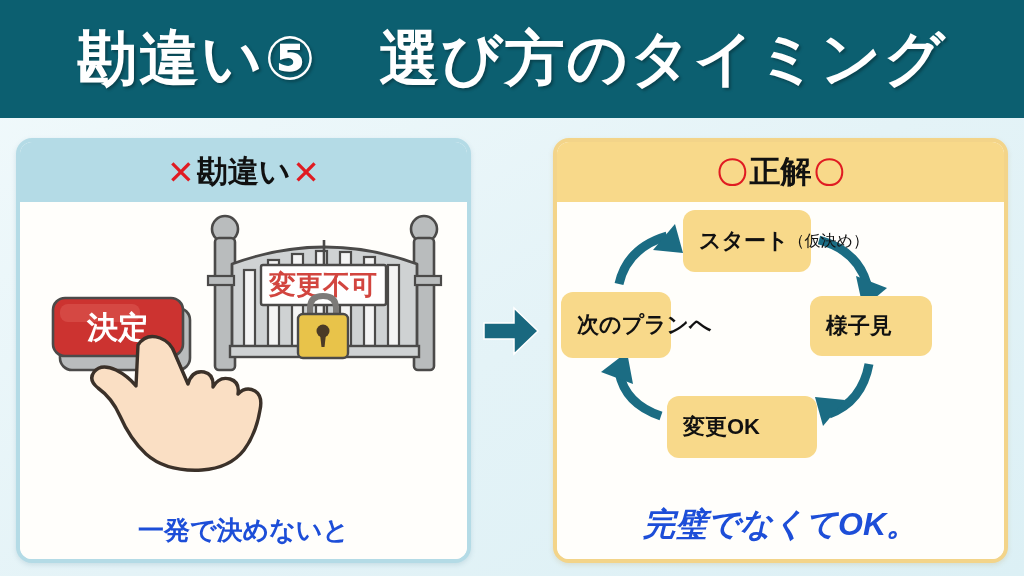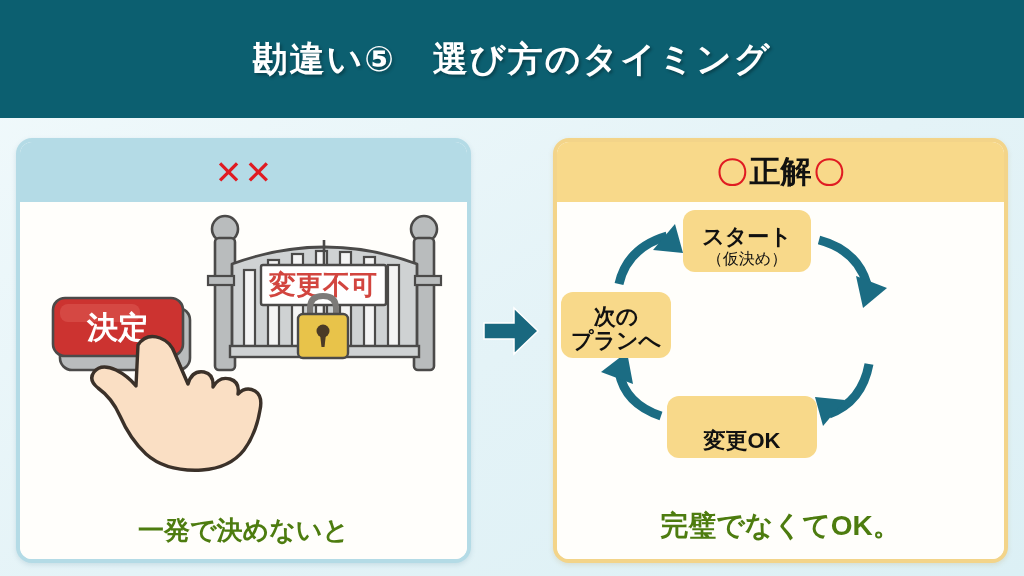--- a/index.html
+++ b/index.html
@@ -27,21 +27,21 @@
     width: 1024px;
     height: 118px;
     background: #0c5f70;
     display: flex;
     align-items: center;
     justify-content: center;
     box-sizing: border-box;
   }
   .header-title {
     color: #ffffff;
-    font-size: 35px;
+    font-size: 60px;
     font-weight: bold;
     letter-spacing: 2px;
     text-shadow: 2px 2px 3px rgba(0,0,0,0.30);
     white-space: nowrap;
   }
 
   
   .panel {
     position: absolute;
     top: 138px;
@@ -112,45 +112,45 @@
 
   
   .caption {
     position: absolute;
     left: 0;
     bottom: 12px;
     width: 100%;
     text-align: center;
     font-size: 26px;
     font-weight: bold;
-    color: #4d7c0f;
+    color: #1d4ed8;
     line-height: 1.32;
   }
   .caption div { white-space: nowrap; }
-  .caption-right { font-size: 28px; bottom: 14px; }
+  .caption-right { font-size: 32px; bottom: 14px; font-style: italic; }
 
   
   .cycle {
     position: absolute;
     left: 0;
     top: 2px;
     width: 447px;
     height: 250px;
   }
   .cyc-box {
     position: absolute;
     background: #f8d98a;
     border-radius: 12px;
     display: flex;
-    flex-direction: column;
+    flex-direction: row;
     align-items: center;
-    justify-content: flex-end;
+    justify-content: flex-start;
     color: #111111;
     box-sizing: border-box;
-    padding: 4px 10px;
+    padding: 4px 16px;
   }
   .cyc-main {
     font-size: 22px;
     font-weight: bold;
     line-height: 1.12;
     white-space: nowrap;
   }
   .cyc-sub {
     font-size: 16px;
     font-weight: normal;
@@ -176,20 +176,21 @@
 
   <div class="header-bar">
     <div class="header-title">勘違い⑤　選び方のタイミング</div>
   </div>
 
   <div class="panel panel-left">
 
     <div class="panel-head">
       <div class="panel-head-text">
         <span class="mark-x">✕</span>
+        <span>勘違い</span>
         <span class="mark-x">✕</span>
       </div>
     </div>
 
     <div class="panel-body">
 
       <svg class="illus" viewBox="0 0 447 270">
 
         <g>
           <circle cx="205" cy="27" r="13" fill="#b9bcbd" stroke="#4b4a49" stroke-width="2.6"></circle>
@@ -302,20 +303,23 @@
             <polygon points="76,180 44,168 70,148"></polygon>
             <polygon points="96,46 118,20 126,49"></polygon>
           </g>
         </svg>
 
         <div class="cyc-box cyc-start">
           <div class="cyc-main">スタート</div>
           <div class="cyc-sub">（仮決め）</div>
         </div>
 
+        <div class="cyc-box cyc-watch">
+          <div class="cyc-main">様子見</div>
+        </div>
 
         <div class="cyc-box cyc-change">
           <div class="cyc-main">変更OK</div>
         </div>
 
         <div class="cyc-box cyc-next">
           <div class="cyc-main">次の</div>
           <div class="cyc-main">プランへ</div>
         </div>
       </div>

